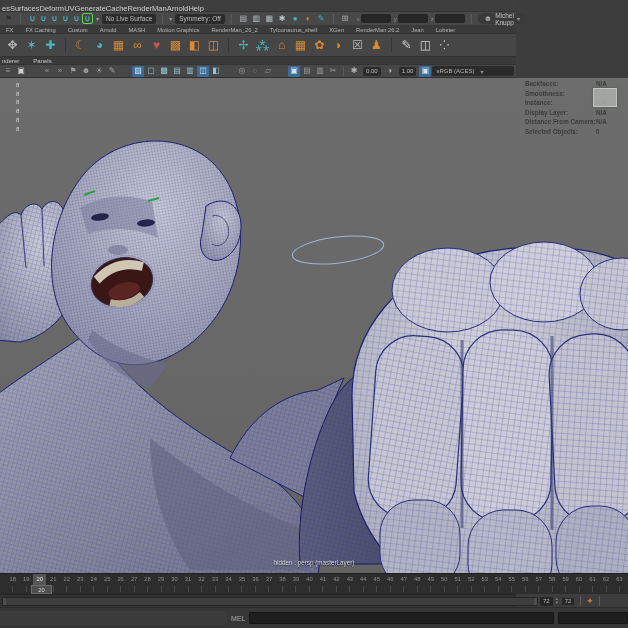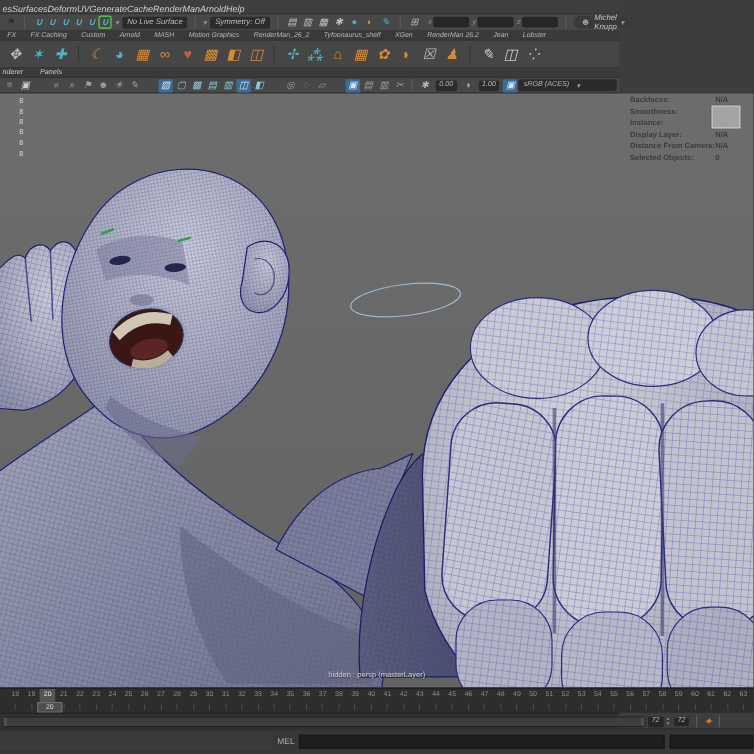--- a/index.html
+++ b/index.html
@@ -1,18 +1,18 @@
 <!DOCTYPE html>
 <html><head>
 <meta charset="utf-8">
 <style>
   * { margin:0; padding:0; box-sizing:border-box; }
   html,body { width:628px; height:628px; overflow:hidden; background:#3d3d3d;
               font-family:"Liberation Sans", sans-serif; -webkit-font-smoothing:antialiased; }
-  .bar { display:flex; align-items:center; width:516px; position:relative;font-style:italic; }
+  .bar { display:flex; align-items:center; width:516px; position:relative; }
 
   
   #menubar { height:12px; background:#3e3e3e; border-bottom:1px solid #333; gap:13px; padding-left:2px; }
   #menubar .menu { font-size:7.5px; color:#cfcfcf; white-space:nowrap; }
 
   
   #statusline { height:14px; background:#484848; border-bottom:1px solid #3a3a3a; gap:3px; padding:0 3px; }
   .vsep { width:1px; height:10px; background:#5a5a5a; margin:0 3px; flex:none; }
   .sicon { width:11px; height:11px; display:flex; align-items:center; justify-content:center;
            font-size:8px; line-height:1; flex:none; border-radius:2px; }

